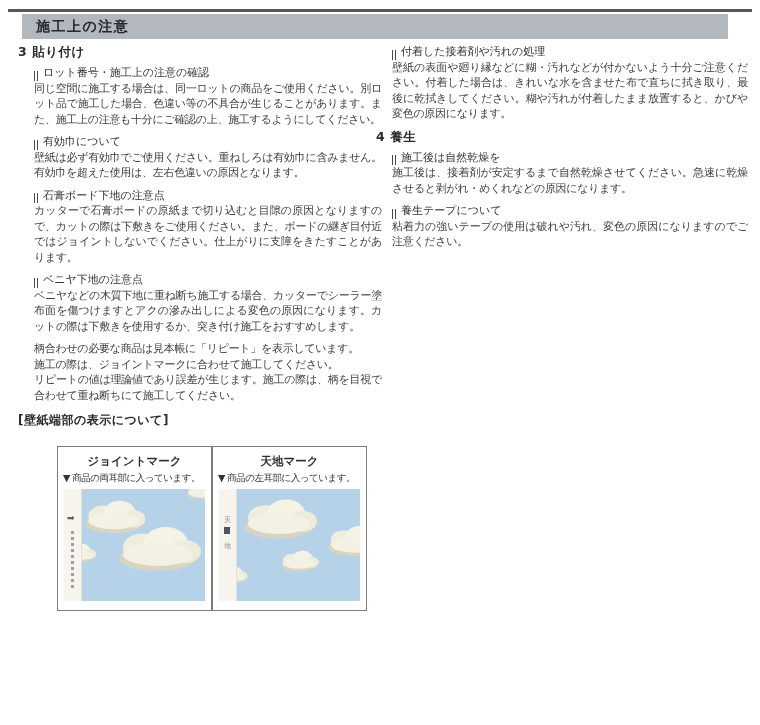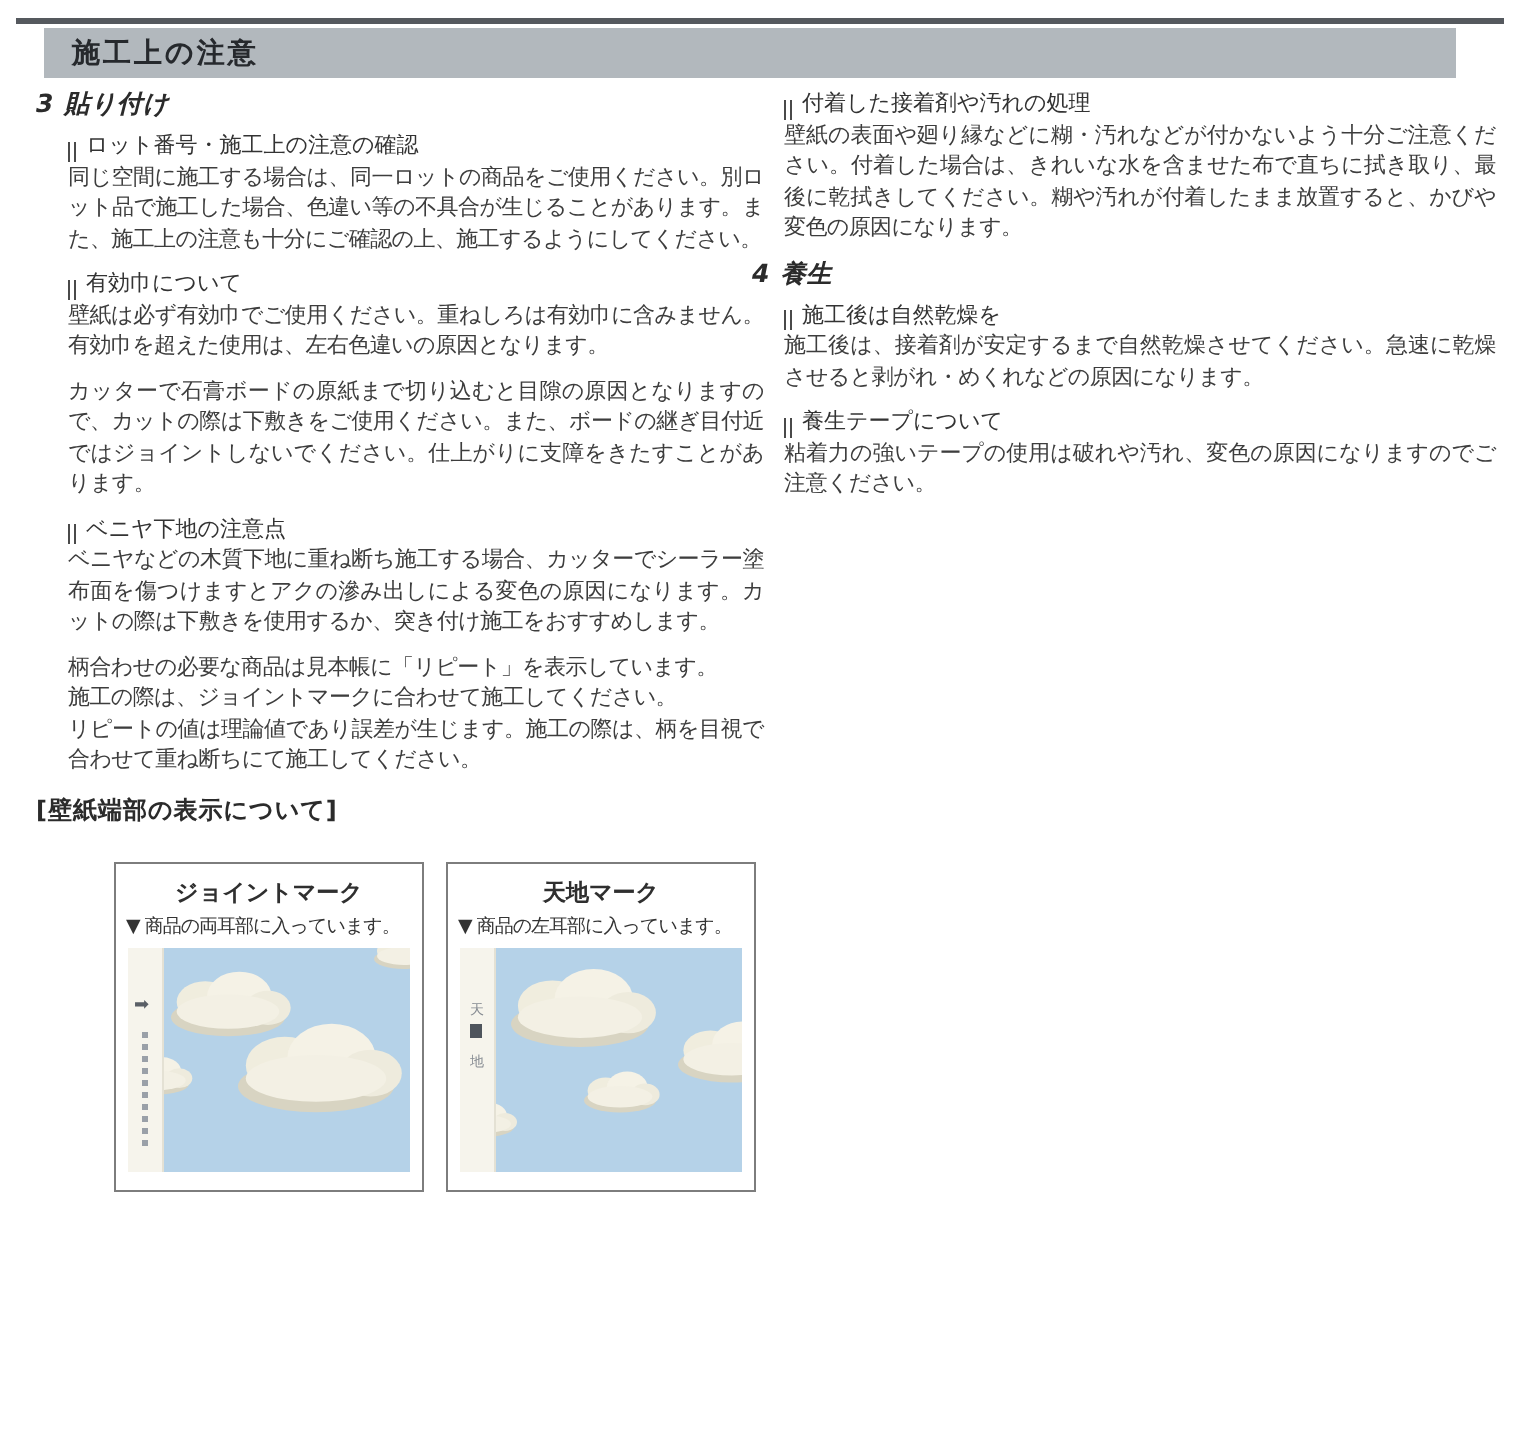--- a/index.html
+++ b/index.html
@@ -13,36 +13,36 @@
   
   .header-bar {
     position:absolute; left:22px; top:14px; width:706px; height:25px;
     background:#b2b8bd; display:flex; align-items:center; padding-left:14px; box-sizing:border-box;
   }
   .header-title { font-size:14px; font-weight:bold; color:#26292d; letter-spacing:1.5px; }
 
   .col-left  { position:absolute; left:18px;  top:44px; width:364px; }
   .col-right { position:absolute; left:376px; top:44px; width:372px; }
 
-  .sec-heading { font-size:12.5px; font-weight:bold; color:#2b2b2b; margin-bottom:4px; letter-spacing:0.5px;font-style:italic; }
+  .sec-heading { font-size:12.5px; font-weight:bold; color:#2b2b2b; margin-bottom:4px; letter-spacing:0.5px; }
   .sec-heading .num { margin-right:5px; }
   .items { margin-left:16px; }
   .item { margin-bottom:7px; }
   .item-title { font-size:11px; line-height:15.5px; color:#333; display:flex; align-items:flex-end; }
   .bars {
     display:inline-block; width:2px; height:10px; flex:0 0 auto;
     border-left:1.5px solid #4a4a4a; border-right:1.5px solid #4a4a4a; margin-right:5px;
   }
   .item-body {
     font-size:11px; line-height:15.5px; letter-spacing:-0.3px;
     white-space:pre-line; color:#3d3d3d; text-align:justify;
   }
 
   .edge-heading { font-size:12px; font-weight:bold; color:#2b2b2b; margin:9px 0 17px 0; letter-spacing:0.5px; }
-  .boxes { display:flex; gap:11px; margin-left:16px;padding-left:23px; }
+  .boxes { display:flex; margin-left:16px;padding-left:23px; }
   .mark-box { width:153px; height:163px; border:1px solid #7d7d7d; background:#fff; box-sizing:content-box; }
   .box-title { text-align:center; font-weight:bold; font-size:11.5px; color:#2f2f2f; margin-top:7px; }
   .box-subtitle { font-size:9.5px; color:#333; margin:3px 3px 4px 5px; letter-spacing:-0.5px; white-space:nowrap; }
   .mark-image { width:141px; height:112px; margin:0 auto; display:flex; }
 
   .selvage { width:18px; background:#f6f4ec; position:relative; border-right:1px solid #e4e1d4; box-sizing:border-box; }
   .selvage .arrow { position:absolute; top:24px; left:3px; font-size:9px; color:#5a5f66; }
   .microtext {
     position:absolute; top:42px; left:7px; width:3px; height:60px;
     background:repeating-linear-gradient(#9aa0a8 0 3px, transparent 3px 6px);
@@ -80,20 +80,24 @@
 
     <div class="item">
       <div class="item-title">
           <span class="bars"></span>
           <span>有効巾について</span>
         </div>
       <div class="item-body">壁紙は必ず有効巾でご使用ください。重ねしろは有効巾に含みません。有効巾を超えた使用は、左右色違いの原因となります。</div>
     </div>
 
     <div class="item">
+      <div class="item-title">
+          <span class="bars"></span>
+          <span>石膏ボード下地の注意点</span>
+        </div>
       <div class="item-body">カッターで石膏ボードの原紙まで切り込むと目隙の原因となりますので、カットの際は下敷きをご使用ください。また、ボードの継ぎ目付近ではジョイントしないでください。仕上がりに支障をきたすことがあります。</div>
     </div>
 
     <div class="item">
       <div class="item-title">
           <span class="bars"></span>
           <span>ベニヤ下地の注意点</span>
         </div>
       <div class="item-body">ベニヤなどの木質下地に重ね断ち施工する場合、カッターでシーラー塗布面を傷つけますとアクの滲み出しによる変色の原因になります。カットの際は下敷きを使用するか、突き付け施工をおすすめします。</div>
     </div>

